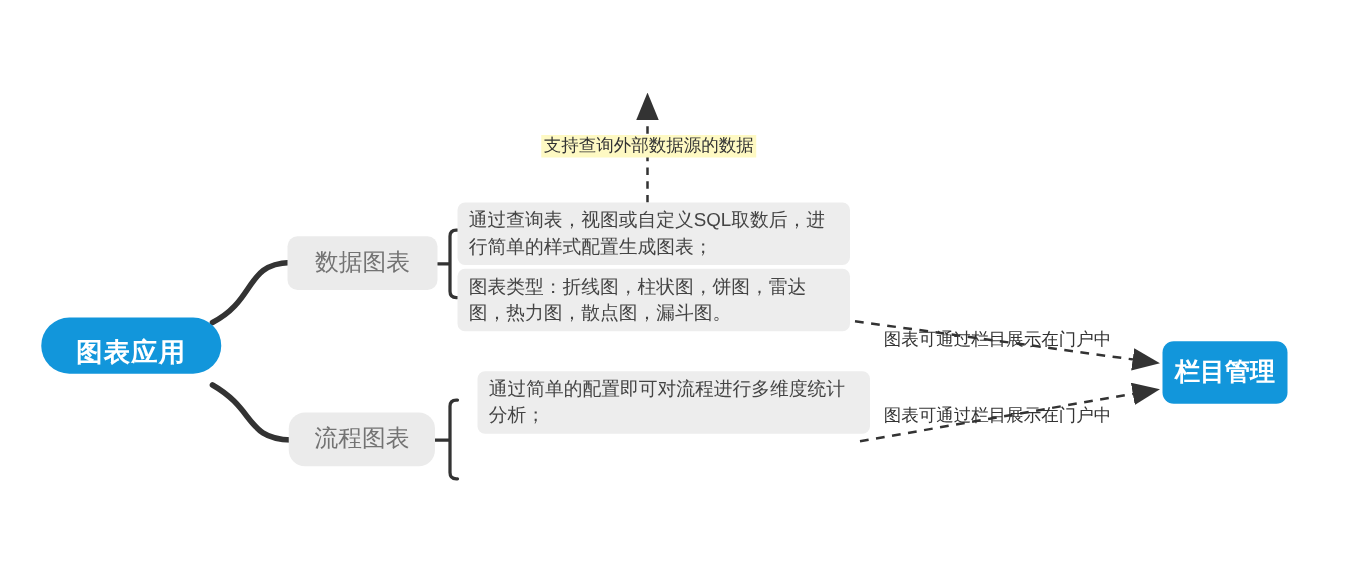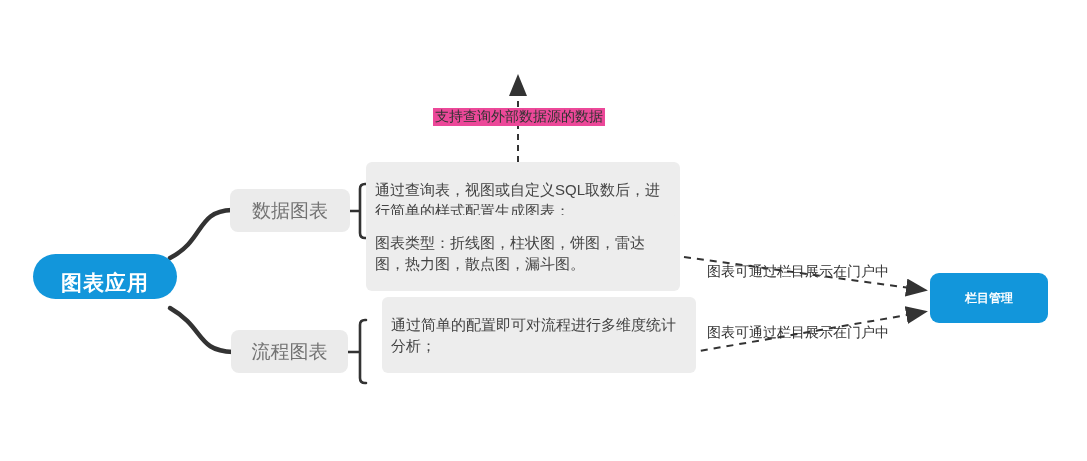--- a/index.html
+++ b/index.html
@@ -27,52 +27,52 @@
     white-space: nowrap;
   }
   .node-blue {
     background: #1296db;
     color: #ffffff;
     font-weight: bold;
     border-radius: 9px;
   }
   .node-root   { left: 33px;  top: 254px; width: 144px; height: 45px; line-height: 58px; font-size: 21px; letter-spacing: 1px; border-radius: 27px; }
   .node-ext    { left: 452px; top: 20px;  width: 131px; height: 48px; line-height: 48px; font-size: 18px; }
-  .node-col    { left: 930px; top: 273px; width: 118px; height: 50px; line-height: 50px; font-size: 12px; }
+  .node-col    { left: 930px; top: 273px; width: 100px; height: 50px; line-height: 50px; font-size: 20px; }
   .node-gray {
     background: #ebebeb;
     color: #737373;
     border-radius: 8px;
     font-size: 19px;
   }
   .node-branch-data    { left: 230px; top: 189px; width: 120px; height: 43px; line-height: 43px; }
-  .node-branch-process { left: 231px; top: 330px; width: 117px; height: 43px; line-height: 43px; }
+  .node-branch-process { left: 231px; top: 330px; width: 117px; height: 43px; line-height: 43px; border-radius: 13px; }
   .note {
     position: absolute;
     box-sizing: border-box;
     width: 314px;
     background: #ededed;
     color: #444444;
     border-radius: 6px;
     font-size: 15px;
     line-height: 21px;
-    padding: 17px 9px;
+    padding: 4px 9px;
     text-align: left;
   }
   .note-1 { left: 366px; top: 162px; min-height: 48px; }
   .note-2 { left: 366px; top: 215px; min-height: 47px; }
   .note-3 { left: 382px; top: 297px; min-height: 45px; }
   .note-4 { left: 366px; top: 347px; min-height: 70px; }
   .edge-label {
     position: absolute;
     font-size: 14px;
     color: #333333;
     white-space: nowrap;
   }
-  .edge-label-ext { left: 433px; top: 108px; background: #ec4899; padding: 0 2px; }
+  .edge-label-ext { left: 433px; top: 108px; background: #fef9c3; padding: 0 2px; }
   .edge-label-col-top    { left: 707px; top: 263px; }
   .edge-label-col-bottom { left: 707px; top: 324px; }
 </style>
 </head>
 <body>
 
 <div class="canvas">
 
   <svg class="connectors" viewBox="0 0 1087 461" xmlns="http://www.w3.org/2000/svg">
     <defs>

